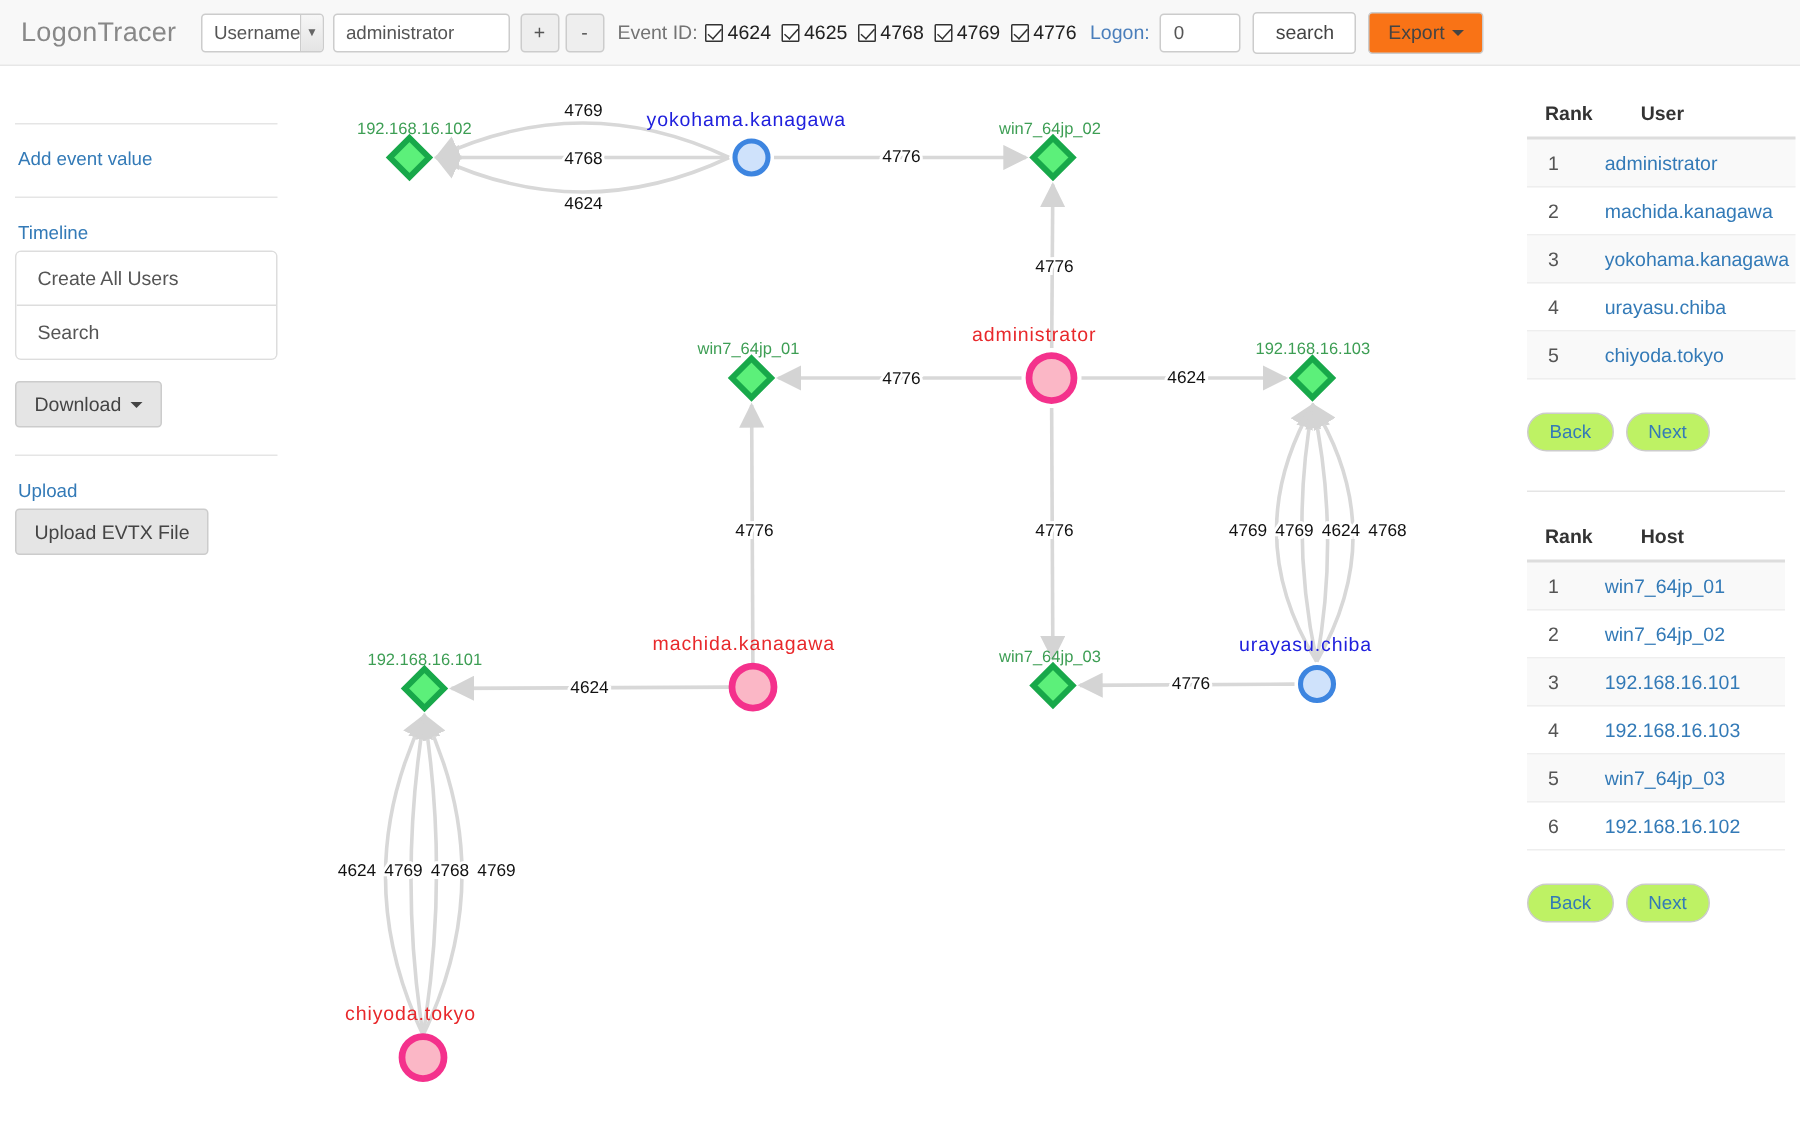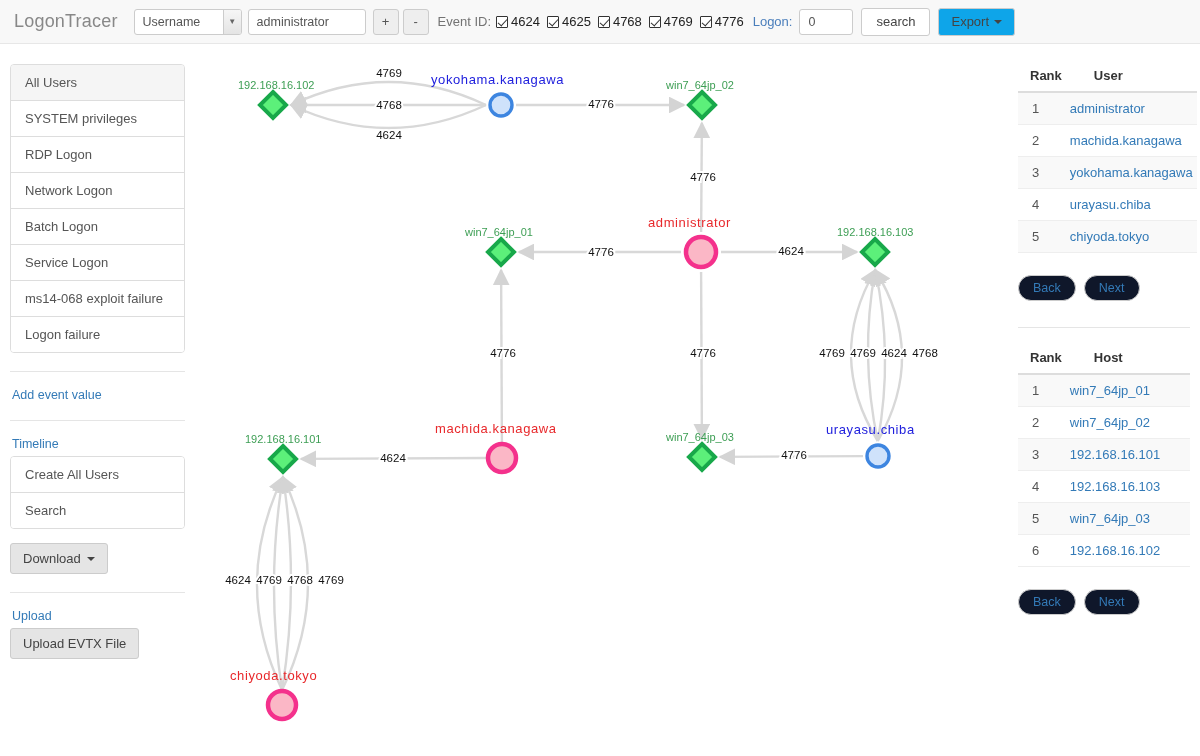--- a/index.html
+++ b/index.html
@@ -21,21 +21,21 @@
   #brand {
     font-size: 18px; color: #888; margin-left: 14px; margin-right: 16px;
     letter-spacing: .2px; white-space: nowrap;
   }
   .form-ctl {
     height: 26px; border: 1px solid #ccc; border-radius: 3px; background: #fff;
     font-size: 12.5px; color: #555; display: flex; align-items: center;
     padding: 0 8px; white-space: nowrap;
   }
   #user-select {
-    position: relative; width: 108px; padding: 0; margin-right: 6px;
+    position: relative; width: 82px; padding: 0; margin-right: 6px;
     display: flex; align-items: center;
   }
   #user-select .sel-text { padding-left: 8px; flex: 1; font-size: 12.5px; color: #555; }
   #user-select .sel-arrow {
     width: 18px; height: 24px; border-left: 1px solid #ccc;
     background: linear-gradient(#f6f6f6,#e4e4e4);
     display: flex; align-items: center; justify-content: center;
     font-size: 8px; color: #666; border-radius: 0 2px 2px 0;
   }
   #user-text { width: 118px; margin-right: 7px; }
@@ -58,21 +58,21 @@
     content: ""; position: absolute; left: 3px; top: 0px;
     width: 4px; height: 8px; border: solid #333;
     border-width: 0 1.5px 1.5px 0; transform: rotate(42deg);
   }
   #count-label { font-size: 13px; color: #4a7ebb; margin-left: 2px; margin-right: 7px; }
   #count-input { width: 54px; justify-content: flex-start; margin-right: 8px; }
   #search-btn { height: 28px; padding: 0 14px; border: 1px solid #ccc; border-radius: 3px;
     background: #fff; font-size: 13px; color: #444; display:flex; align-items:center;
     justify-content:center; margin-right: 8px; cursor: pointer; }
   #export-btn { height: 28px; padding: 0 12px; border: 1px solid #ccc; border-radius: 3px;
-    background: #0ea5e9; font-size: 13px; color: #444; display:flex; align-items:center;
+    background: #f97316; font-size: 13px; color: #444; display:flex; align-items:center;
     justify-content:center; cursor: pointer; }
   #export-btn .caret {
     width: 0; height: 0; margin-left: 5px;
     border-left: 4px solid transparent; border-right: 4px solid transparent;
     border-top: 4px solid #444;
   }
 
   
   #sidebar { position: absolute; left: 10px; top: 64px; width: 175px; }
   .lgroup { border: 1px solid #ddd; border-radius: 4px; overflow: hidden; background: #fff; }
@@ -115,21 +115,21 @@
   .rank-table th.c-val { padding-left: 28px; }
   .rank-table td {
     font-size: 13px; padding: 8px 4px; border-bottom: 1px solid #eee;
     white-space: nowrap;
   }
   .rank-table tr.odd td { background: #f9f9f9; }
   .rank-table td.c-rank { color: #555; padding-left: 14px; width: 34px; }
   .rank-table td.c-val a { color: #337ab7; text-decoration: none; cursor: pointer; }
   .pager { margin-top: 22px; display: flex; gap: 8px; }
   .pager .pbtn {
-    border: 1px solid #ccc; border-radius: 14px; background: #0f172a;
+    border: 1px solid #ccc; border-radius: 14px; background: #bef264;
     font-size: 12.5px; color: #337ab7; padding: 5px 14px; cursor: pointer;
   }
   .rule { height: 1px; background: #e5e5e5; margin: 26px 0 16px 0; }
 
   
   #graph { position: absolute; left: 190px; top: 44px; width: 830px; height: 712px; }
   #graph svg { display: block; }
   .nlabel { font-family: "Liberation Sans", sans-serif; font-size: 11px; }
   .nlabel.host { fill: #3d9e54; }
   .nlabel.user-red { fill: #e8282b; font-size: 13px; letter-spacing: .6px; }
@@ -180,30 +180,20 @@
 
   <div id="search-btn">search</div>
   <div id="export-btn">
     <span>Export</span>
     <span class="caret"></span>
   </div>
 </div>
 
 <div id="sidebar">
 
-  <div class="lgroup">
-    <div class="li active">All Users</div>
-    <div class="li">SYSTEM privileges</div>
-    <div class="li">RDP Logon</div>
-    <div class="li">Network Logon</div>
-    <div class="li">Batch Logon</div>
-    <div class="li">Service Logon</div>
-    <div class="li">ms14-068 exploit failure</div>
-    <div class="li">Logon failure</div>
-  </div>
 
   <div class="hr"></div>
 
   <div class="sec-title">Add event value</div>
 
   <div class="hr"></div>
 
   <div class="sec-title">Timeline</div>
   <div class="lgroup">
     <div class="li">Create All Users</div>

